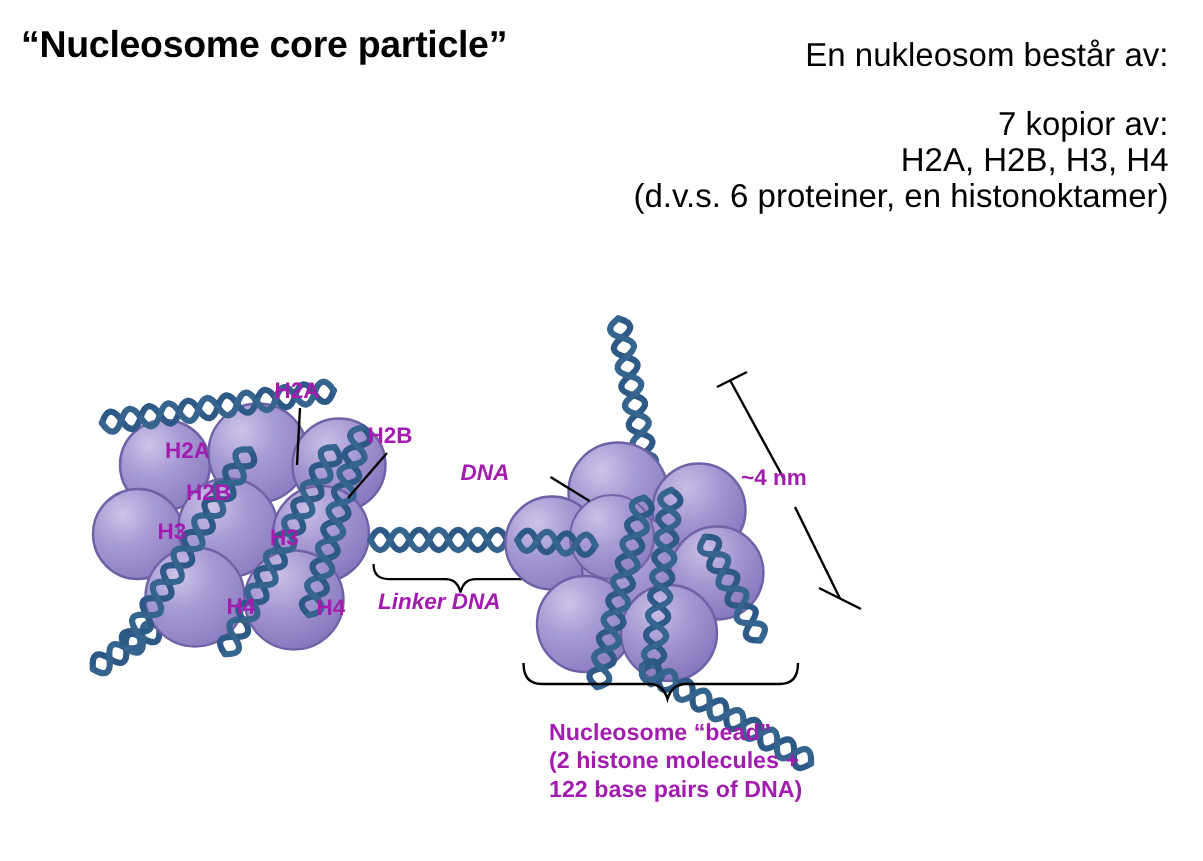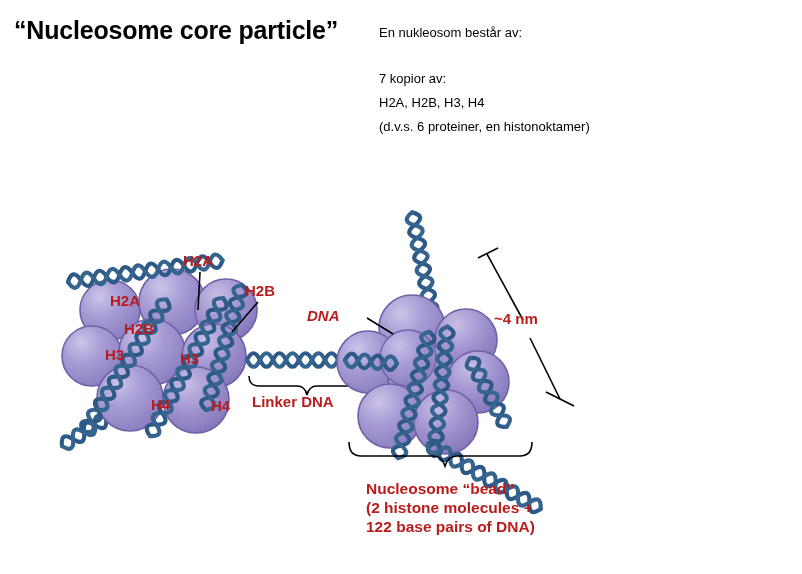--- a/index.html
+++ b/index.html
@@ -4,58 +4,58 @@
 <style>
   html,body{margin:0;padding:0;}
   body{
     width:802px;height:574px;
     background:#ffffff;
     font-family:"Liberation Sans", sans-serif;
     position:relative;
     overflow:hidden;
     -webkit-font-smoothing:antialiased;
   }
-  .slide{position:absolute;inset:0;}
+  .slide{position:absolute;inset:0;text-align:right;}
 
   
   .title{
     position:absolute;
     left:14px; top:16px;
     font-size:25px;
     font-weight:bold;
     color:#000000;
     letter-spacing:-0.2px;
     white-space:nowrap;
   }
 
   
   .textblock{
     position:absolute;
     left:379px; top:26px;
     width:400px;
-    font-size:13px;
+    font-size:22px;
     color:#000000;
     line-height:1.0;
   }
   .textblock .ln{height:24px;white-space:nowrap;}
   .textblock .gap{height:22px;}
 
   
   .figure{
     position:absolute;
     left:0px; top:210px;
     width:640px; height:364px;
   }
   .figure svg{display:block;}
 
   .lbl{
     position:absolute;
     font-family:"Liberation Sans", sans-serif;
     font-weight:bold;
-    color:#b91c1c;
+    color:#a21caf;
     white-space:nowrap;
     font-size:15px;
   }
   .lbl.cap{font-size:15.5px;line-height:19px;margin-top:11px;}
 </style>
 </head>
 <body>
 
 <div class="slide">
 
@@ -237,21 +237,21 @@
     <div class="lbl" style="left:183px;top:42px;">H2A</div>
     <div class="lbl" style="left:245px;top:72px;">H2B</div>
 
     <div class="lbl" style="left:110px;top:82px;">H2A</div>
     <div class="lbl" style="left:124px;top:110px;">H2B</div>
     <div class="lbl" style="left:105px;top:136px;">H3</div>
     <div class="lbl" style="left:180px;top:140px;">H3</div>
     <div class="lbl" style="left:151px;top:186px;">H4</div>
     <div class="lbl" style="left:211px;top:187px;">H4</div>
 
-    <div class="lbl" style="left:252px;top:183px;">Linker DNA</div>
+    <div class="lbl" style="left:252px;top:183px;font-style:italic;">Linker DNA</div>
 
     <div class="lbl" style="left:307px;top:97px;font-style:italic;">DNA</div>
     <div class="lbl" style="left:494px;top:100px;">~4 nm</div>
 
     <div class="lbl cap" style="left:366px;top:258px;">Nucleosome “bead”</div>
     <div class="lbl cap" style="left:366px;top:277px;">(2 histone molecules +</div>
     <div class="lbl cap" style="left:366px;top:296px;">122 base pairs of DNA)</div>
 
   </div>
 </div>

